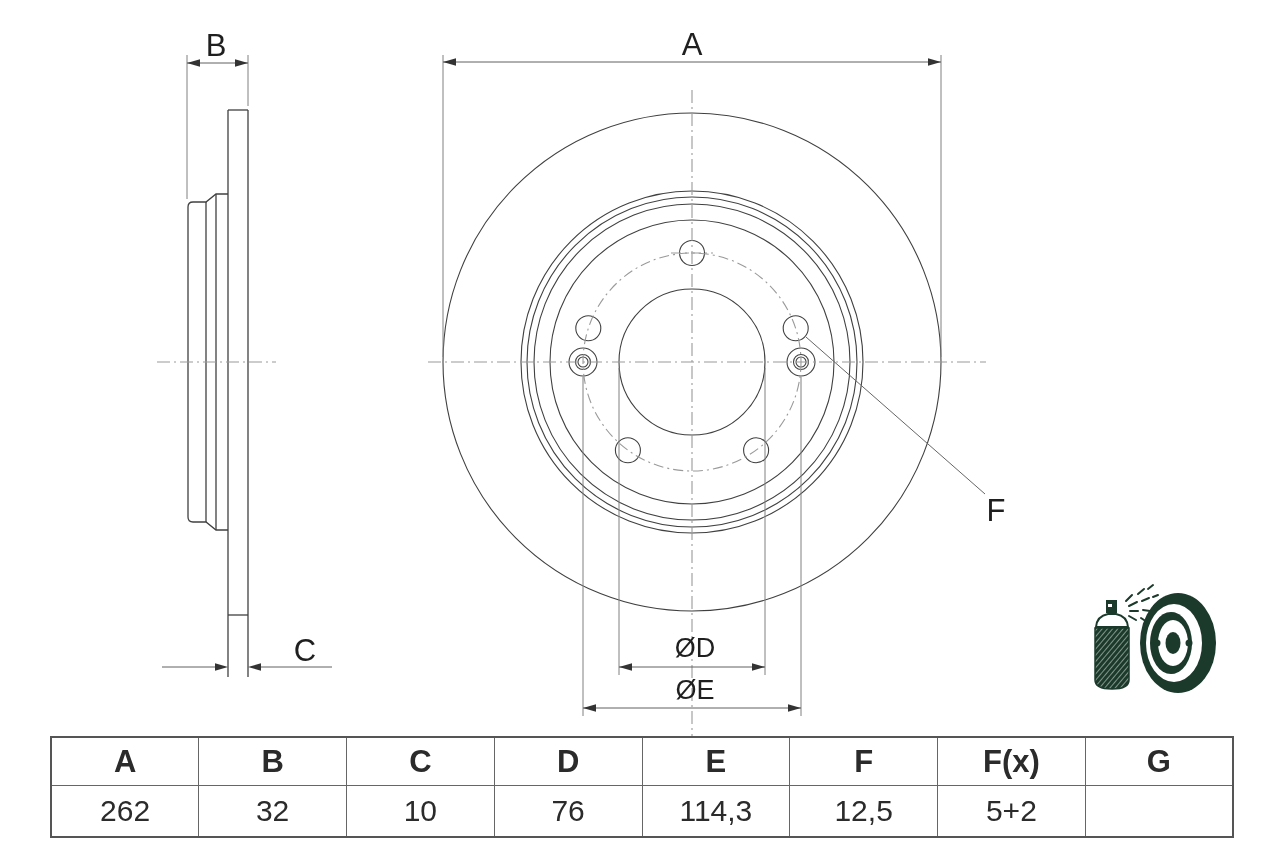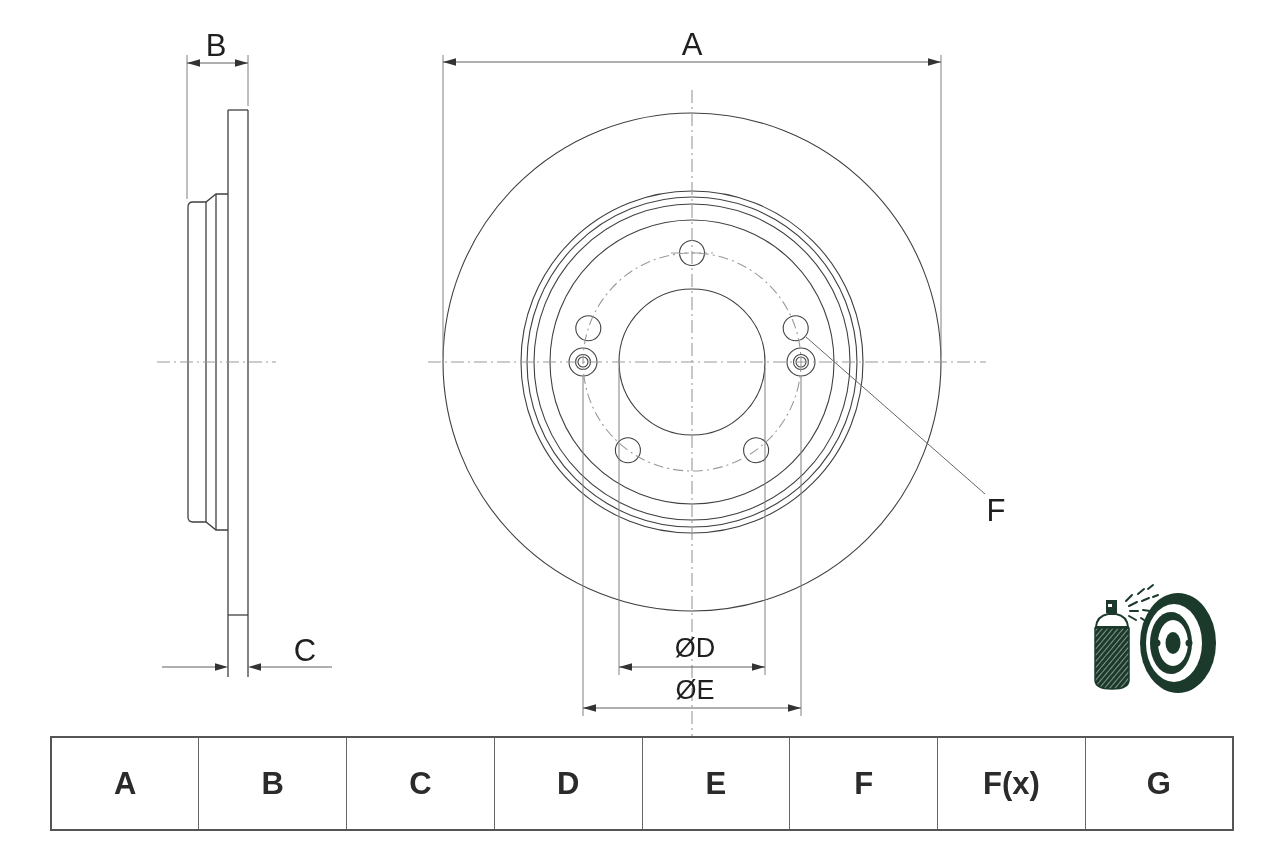--- a/index.html
+++ b/index.html
@@ -188,16 +188,26 @@
         <tr>
     <th>A</th>
     <th>B</th>
     <th>C</th>
     <th>D</th>
     <th>E</th>
     <th>F</th>
     <th>F(x)</th>
     <th>G</th>
   </tr>
+  <tr>
+    <td>262</td>
+    <td>32</td>
+    <td>10</td>
+    <td>76</td>
+    <td>114,3</td>
+    <td>12,5</td>
+    <td>5+2</td>
+    <td></td>
+  </tr>
 </tbody>
     </table>
 
 </div>
 
 </body></html>

